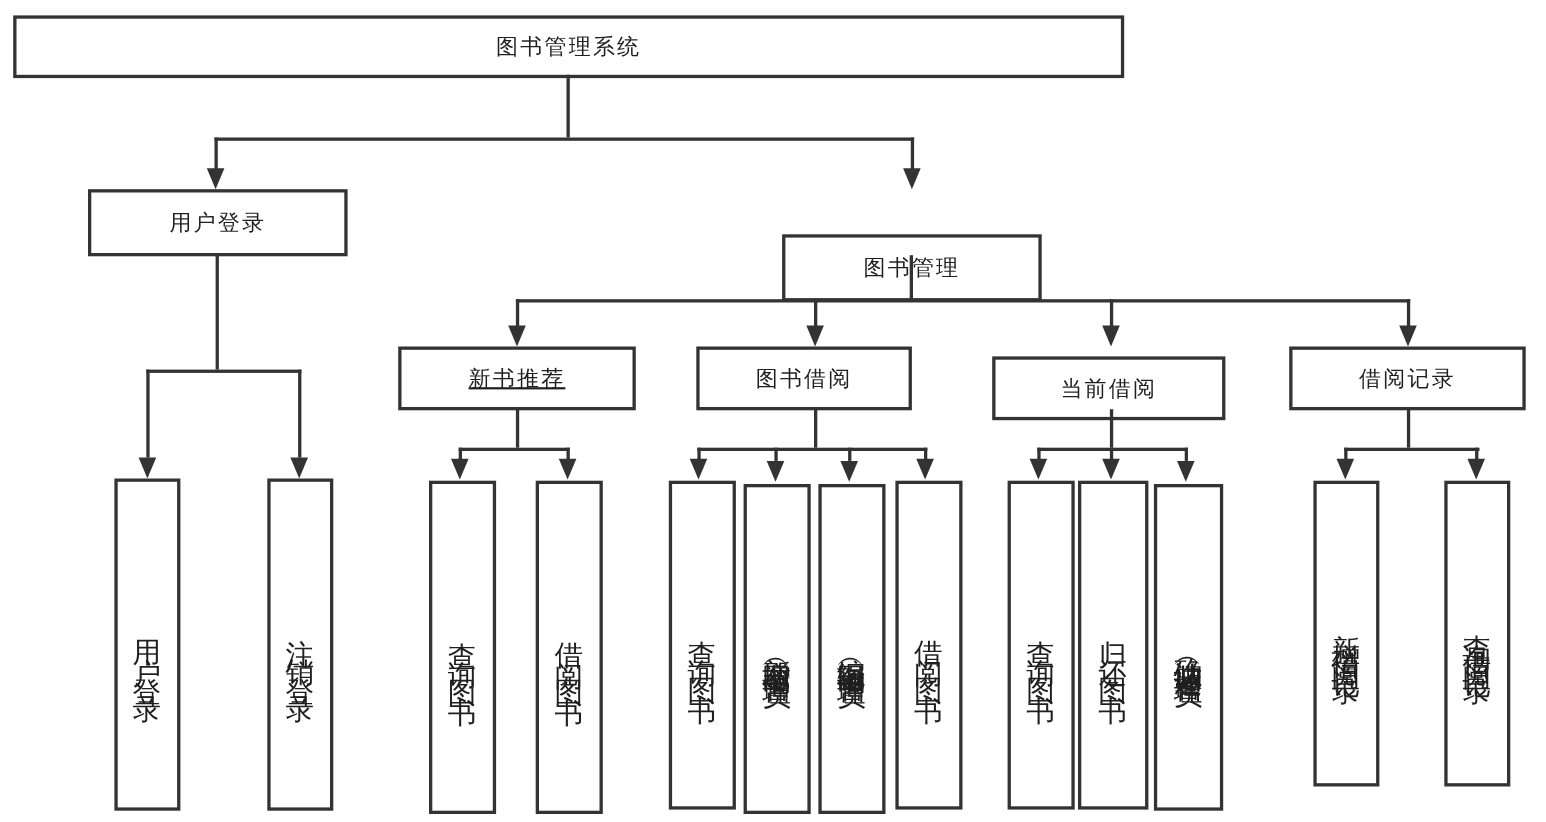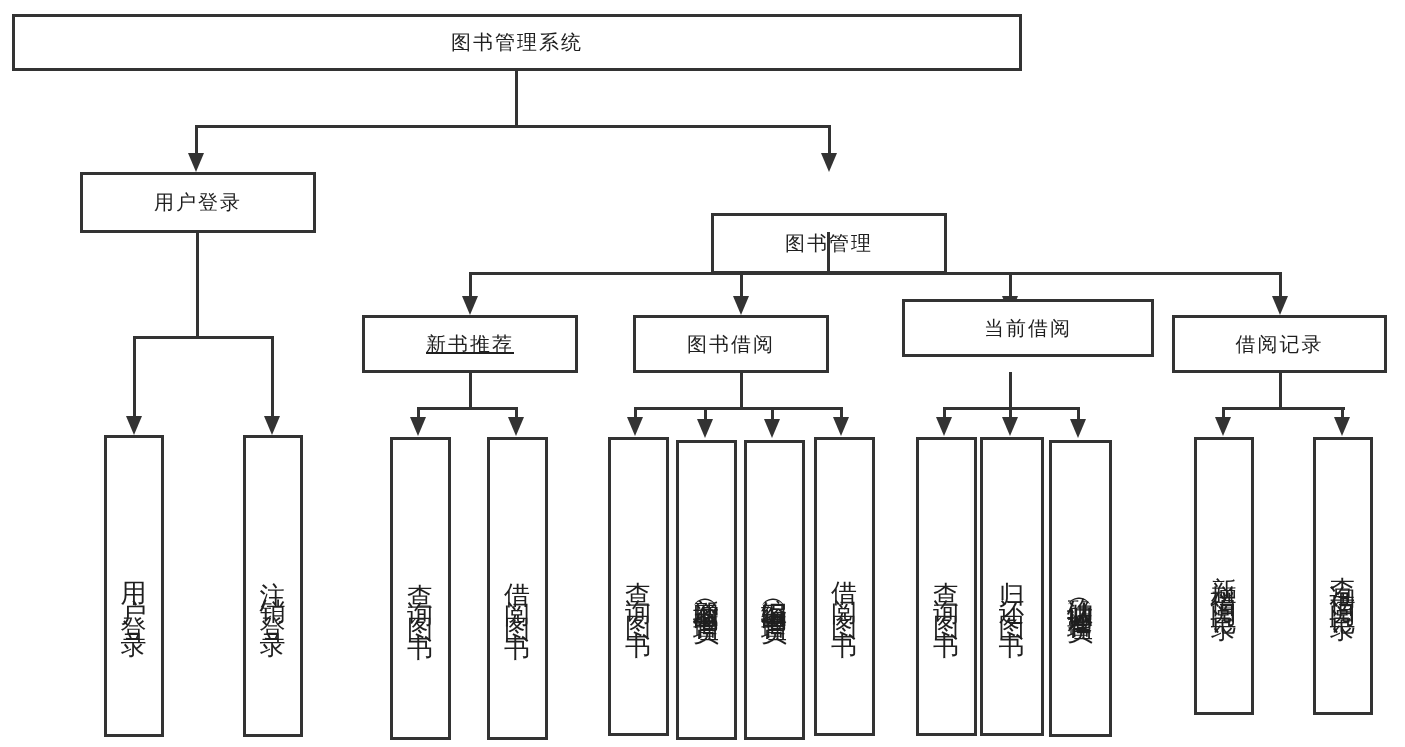--- a/index.html
+++ b/index.html
@@ -64,21 +64,21 @@
   <div class="arw" style="left:462px; top:296px;"></div>
   <div class="vl" style="left:740px; top:272px; height:26px;"></div>
   <div class="arw" style="left:733px; top:296px;"></div>
   <div class="vl" style="left:1009px; top:272px; height:26px;"></div>
   <div class="arw" style="left:1002px; top:296px;"></div>
   <div class="vl" style="left:1279px; top:272px; height:26px;"></div>
   <div class="arw" style="left:1272px; top:296px;"></div>
 
   <div class="box h" style="left:362px; top:315px; width:216px; height:58px;text-decoration:underline;">新书推荐</div>
   <div class="box h" style="left:633px; top:315px; width:196px; height:58px;">图书借阅</div>
-  <div class="box h" style="left:902px; top:299px; width:252px; height:58px;">当前借阅</div>
+  <div class="box h" style="left:902px; top:324px; width:212px; height:58px;">当前借阅</div>
   <div class="box h" style="left:1172px; top:315px; width:215px; height:58px;">借阅记录</div>
 
   <div class="vl" style="left:469px; top:372px; height:35px;"></div>
   <div class="hl" style="left:417px; top:407px; width:101px;"></div>
   <div class="vl" style="left:417px; top:407px; height:12px;"></div>
   <div class="arw" style="left:410px; top:417px;"></div>
   <div class="vl" style="left:515px; top:407px; height:12px;"></div>
   <div class="arw" style="left:508px; top:417px;"></div>
 
   <div class="vl" style="left:740px; top:372px; height:35px;"></div>

